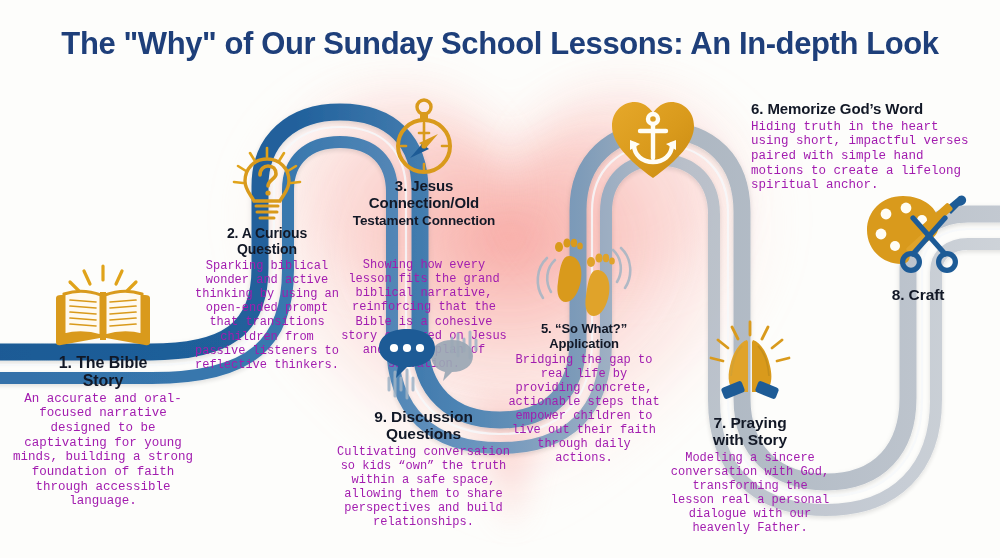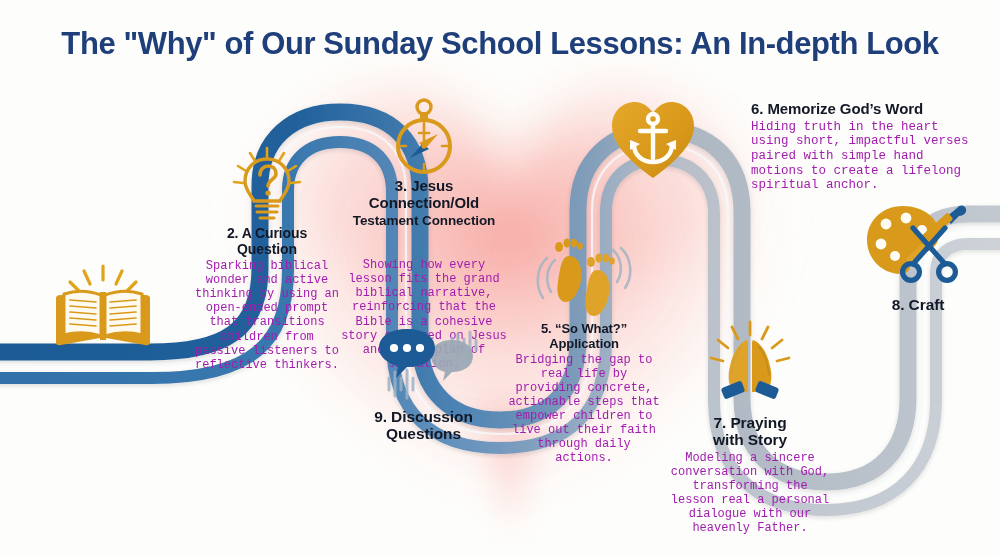--- a/index.html
+++ b/index.html
@@ -247,20 +247,25 @@
           <line x1="22" y1="56" x2="48" y2="58"></line>
         <line x1="22" y1="62" x2="48" y2="64"></line>
         <line x1="62" y1="40" x2="88" y2="38"></line>
           <line x1="62" y1="46" x2="88" y2="44"></line>
         <line x1="62" y1="52" x2="88" y2="50"></line>
           <line x1="62" y1="58" x2="88" y2="56"></line>
         <line x1="62" y1="64" x2="88" y2="62"></line>
       </g>
       <rect x="52" y="30" width="6" height="48" fill="#d99a1c"></rect>
     </svg>
+    <div class="step-title">
+      <span>1. The Bible</span><br>
+      <span>Story</span>
+    </div>
+    <p class="step-desc">An accurate and oral-focused narrative designed to be captivating for young minds, building a strong foundation of faith through accessible language.</p>
   </div>
 
   <div class="step s2" style="left:192px; top:146px; width:150px;">
     <svg class="step-icon" width="80" height="78" viewBox="0 0 80 78">
       <g stroke="#e0a31a" stroke-width="2.6" stroke-linecap="round">
         <line x1="40" y1="2" x2="40" y2="11"></line>
         <line x1="23" y1="7" x2="28" y2="15"></line>
         <line x1="57" y1="7" x2="52" y2="15"></line>
         <line x1="11" y1="20" x2="19" y2="25"></line>
         <line x1="69" y1="20" x2="61" y2="25"></line>
@@ -331,20 +336,21 @@
       <g fill="#ffffff">
         <circle cx="25" cy="22" r="4.1"></circle>
         <circle cx="38" cy="22" r="4.1"></circle>
         <circle cx="51" cy="22" r="4.1"></circle>
       </g>
     </svg>
     <div class="step-title">
       <span>9. Discussion</span><br>
       <span>Questions</span>
     </div>
+    <p class="step-desc">Cultivating conversation so kids “own” the truth within a safe space, allowing them to share perspectives and build relationships.</p>
   </div>
 
   <div class="step s5" style="left:508px; top:234px; width:152px;">
     <svg class="step-icon" width="110" height="86" viewBox="0 0 110 86">
       <g stroke="#a8b6c4" stroke-width="2.6" fill="none" stroke-linecap="round" opacity="0.9">
         <path d="M26 26 C17 34, 16 48, 22 58"></path>
         <path d="M18 24 C7 34, 6 52, 14 64"></path>
         <path d="M84 16 C93 24, 94 38, 88 48"></path>
         <path d="M92 14 C103 24, 104 42, 96 54"></path>
       </g>
@@ -420,21 +426,21 @@
       <rect x="20" y="64" width="22" height="12" rx="3" fill="#1d5b96" transform="rotate(-22 31 70)"></rect>
       <rect x="54" y="64" width="22" height="12" rx="3" fill="#1d5b96" transform="rotate(22 65 70)"></rect>
     </svg>
     <div class="step-title">
       <span>7. Praying</span><br>
       <span>with Story</span>
     </div>
     <p class="step-desc">Modeling a sincere conversation with God, transforming the lesson real a personal dialogue with our heavenly Father.</p>
   </div>
 
-  <div class="step s8" style="left:842px; top:198px; width:152px;">
+  <div class="step s8" style="left:842px; top:188px; width:152px;">
     <svg class="step-icon" width="115" height="96" viewBox="0 0 115 96">
 
       <path d="M42 8 C20 8, 6 24, 6 42 C6 62, 22 76, 40 76 C48 76, 50 70, 48 65 C46 60, 49 56, 55 56 C68 56, 78 48, 78 36 C78 20, 62 8, 42 8 Z" fill="#d99a1c"></path>
       <g fill="#fffdf5">
         <circle cx="25" cy="26" r="5.4"></circle>
         <circle cx="45" cy="20" r="5.4"></circle>
         <circle cx="61" cy="32" r="5"></circle>
         <circle cx="20" cy="46" r="5.4"></circle>
         <circle cx="34" cy="58" r="5"></circle>
       </g>

